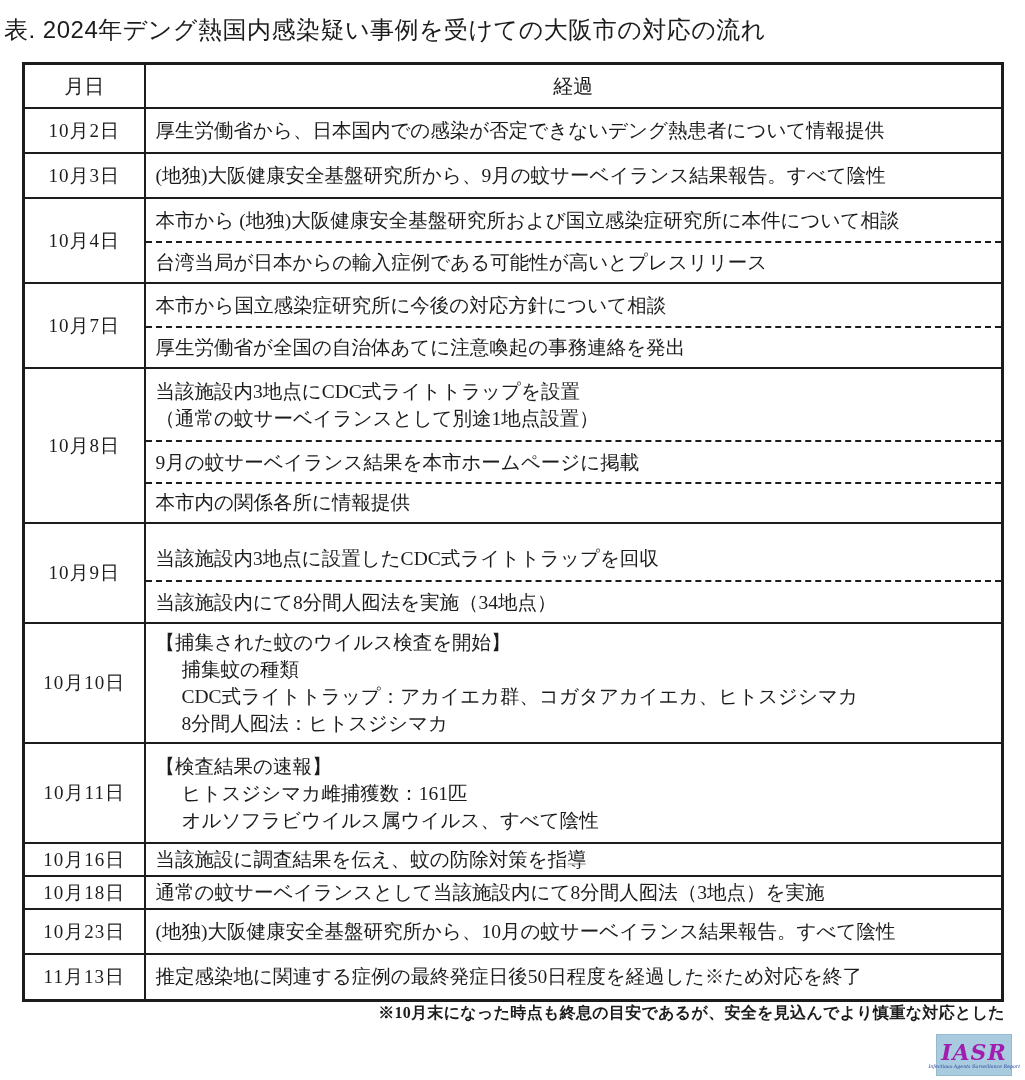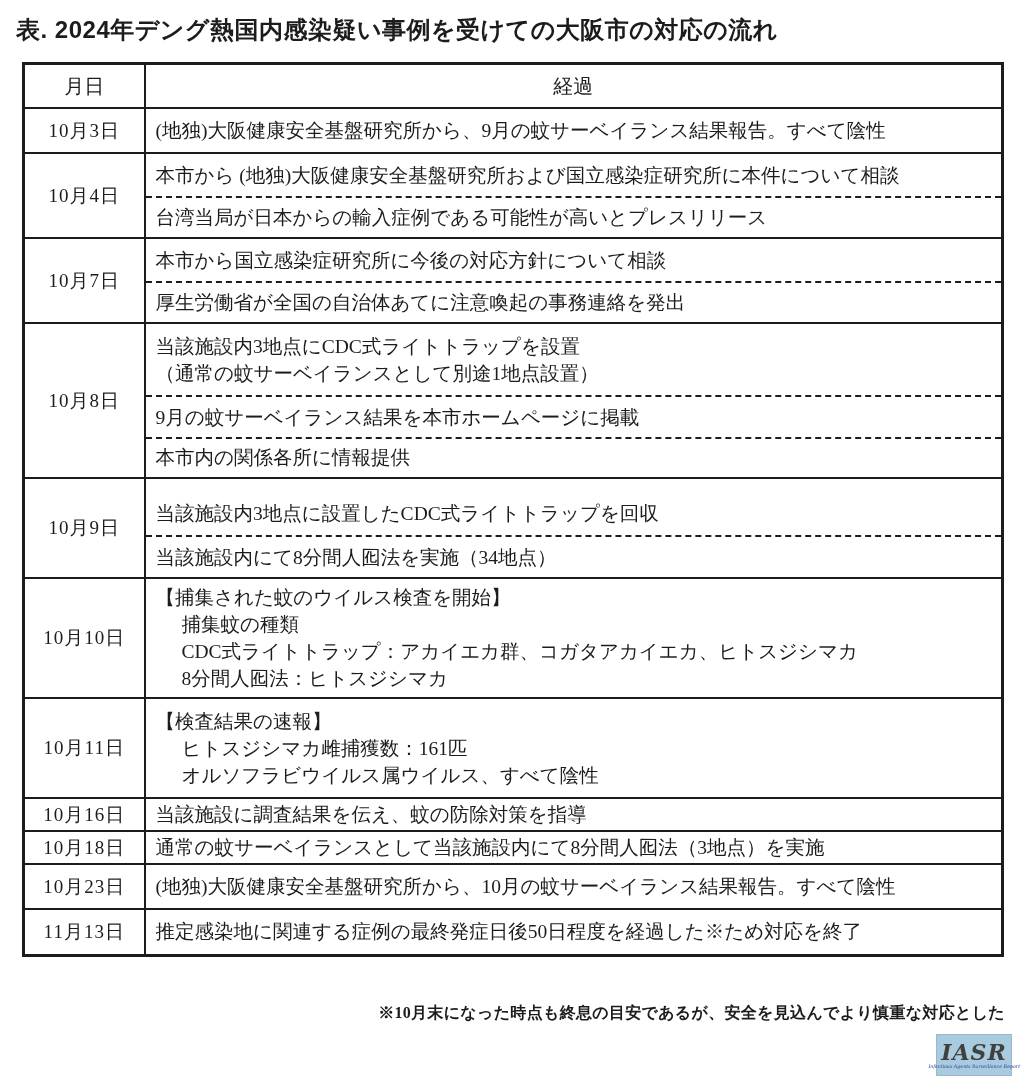--- a/index.html
+++ b/index.html
@@ -2,23 +2,23 @@
 <html lang="ja"><head>
 <meta charset="utf-8">
 <style>
   html,body{margin:0;padding:0;}
   body{
     width:1025px;height:1080px;position:relative;background:#ffffff;
     font-family:"Liberation Serif","DejaVu Serif",serif;
     color:#1c1c1c;overflow:hidden;
   }
   .title{
-    position:absolute;left:16px;top:14px;
+    position:absolute;left:4px;top:14px;
     font-family:"Liberation Sans","DejaVu Sans",sans-serif;
-    font-weight:bold;font-size:24px;letter-spacing:0.5px;white-space:nowrap;
+    font-weight:normal;font-size:24px;letter-spacing:0.5px;white-space:nowrap;
   }
   table.timeline{
     position:absolute;left:22px;top:62px;width:982px;
     border-collapse:collapse;table-layout:fixed;
     border:3px solid #1c1c1c;
   }
   table.timeline th, table.timeline td{
     border:2px solid #1c1c1c;
   }
   col.date-col{width:121px;}
@@ -67,20 +67,28 @@
   <colgroup>
       <col class="date-col">
       <col>
     </colgroup>
   <tbody>
       <tr style="height:42px;">
     <th>月日</th>
     <th>経過</th>
   </tr>
 
+  <tr style="height:45px;">
+    <td class="date-cell">10月2日</td>
+    <td class="content-cell">
+          <div class="entry">
+      <div class="line">厚生労働省から、日本国内での感染が否定できないデング熱患者について情報提供</div>
+    </div>
+        </td>
+  </tr>
 
   <tr style="height:45px;">
     <td class="date-cell">10月3日</td>
     <td class="content-cell">
           <div class="entry">
       <div class="line">(地独)大阪健康安全基盤研究所から、9月の蚊サーベイランス結果報告。すべて陰性</div>
     </div>
         </td>
   </tr>
 
@@ -193,15 +201,15 @@
       <div class="line">推定感染地に関連する症例の最終発症日後50日程度を経過した※ため対応を終了</div>
     </div>
         </td>
   </tr>
 </tbody>
   </table>
 
 <div class="footnote">※10月末になった時点も終息の目安であるが、安全を見込んでより慎重な対応とした</div>
 
 <div class="iasr-logo" style="background: rgb(169, 203, 223);">
-  <div class="iasr-text" style="color: #404040;">IASR</div>
+  <div class="iasr-text" style="color: #a21caf;">IASR</div>
   <div class="iasr-sub" style="color: rgb(39, 69, 156);">Infectious Agents Surveillance Report</div>
 </div>
 
 </body></html>

